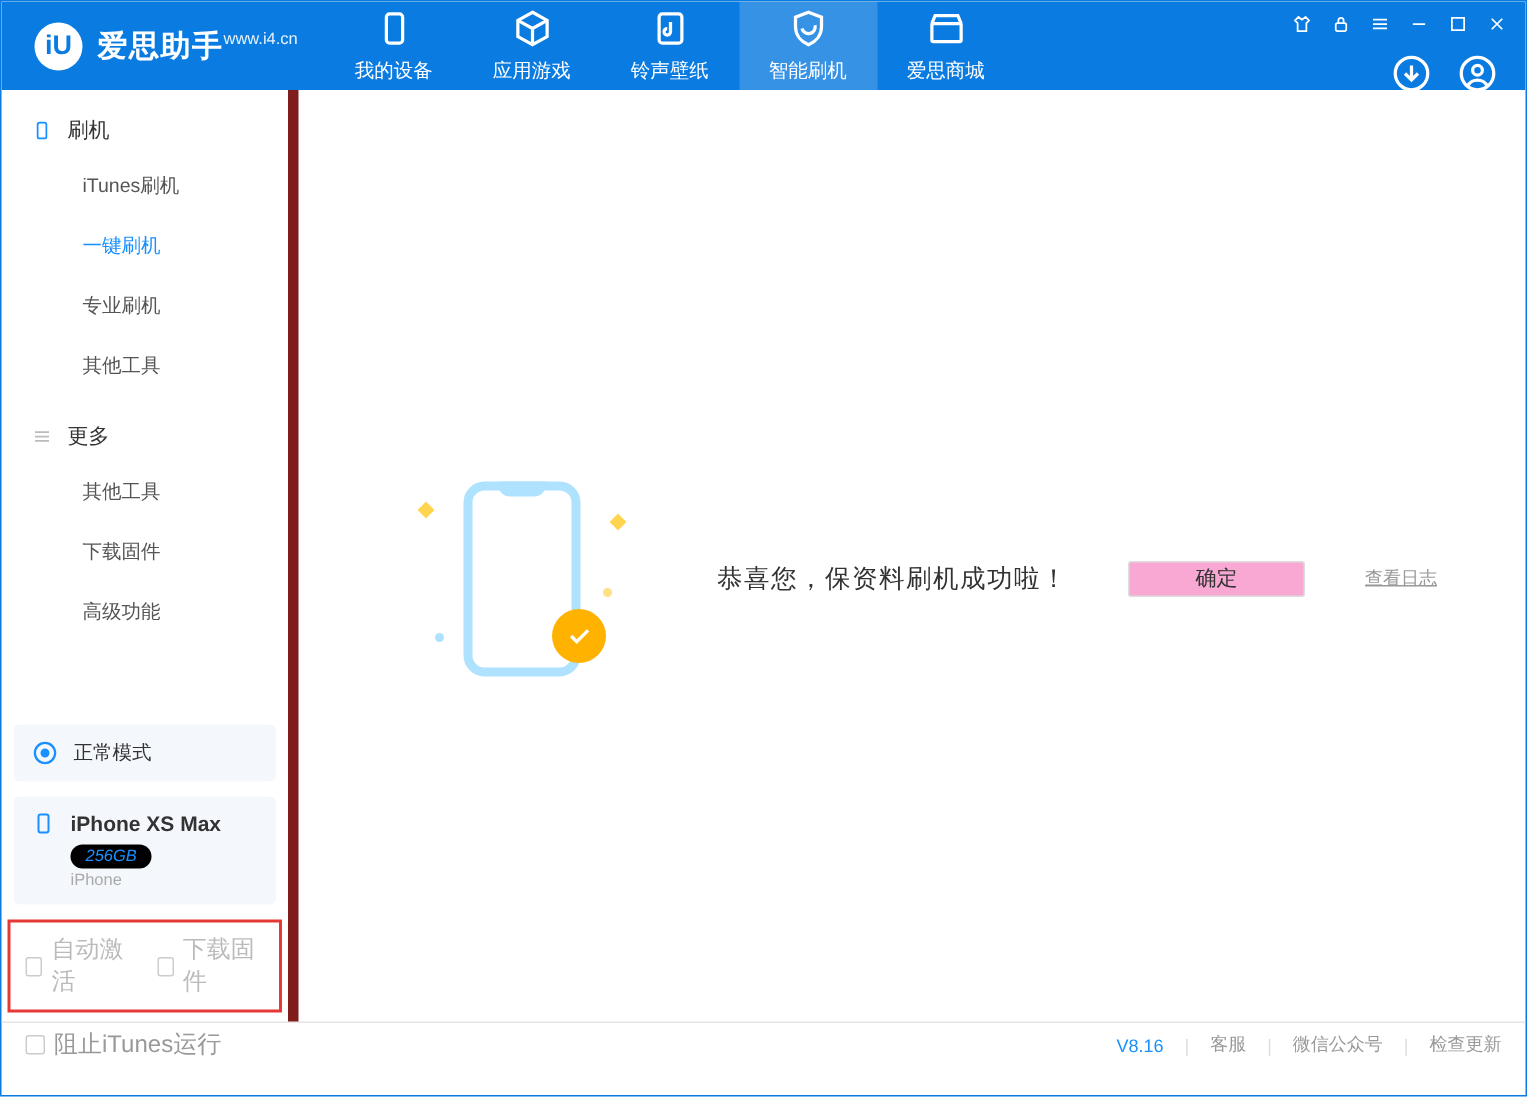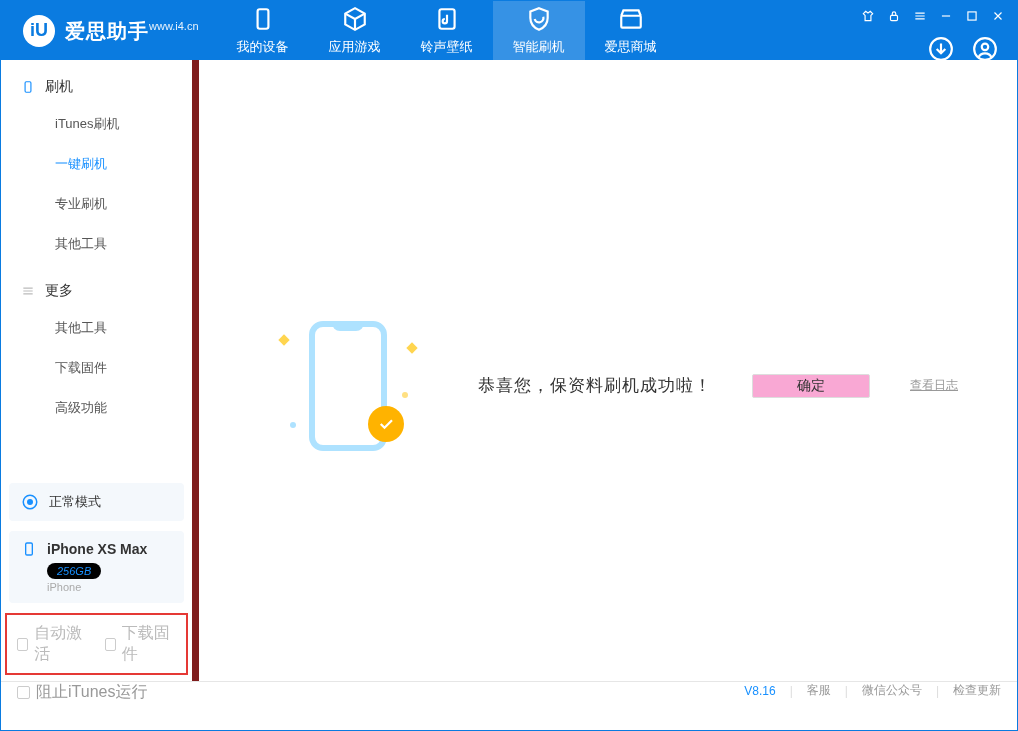--- a/index.html
+++ b/index.html
@@ -55,21 +55,21 @@
 .spark.s1 { left:22px; top:30px; }
 .spark.s2 { right:22px; top:38px; }
 .dot { position:absolute; width:6px; height:6px; border-radius:50%; }
 .dot.d1 { left:32px; bottom:38px; background:#aee2ff; }
 .dot.d2 { right:30px; top:86px; background:#ffe082; }
 
 .success-text { font-size:17px; color:#333; letter-spacing:1px; }
 .ok-btn { border:1px solid #ddd; background:#f9a8d4; padding:2px 44px; font-size:14px; color:#333; cursor:pointer; border-radius:2px; }
 .log-link { font-size:12px; color:#999; cursor:pointer; text-decoration:underline; }
 
-.footer { height:30px; border-top:1px solid #e6e6e6; display:flex; align-items:flex-start; font-size:12px; color:#999; padding:0 16px; }
+.footer { height:30px; border-top:1px solid #e6e6e6; display:flex; align-items:center; font-size:12px; color:#999; padding:0 16px; }
 .footer .chk { color:#999; }
 .footer-spacer { flex:1; }
 .footer-right { display:flex; align-items:center; gap:14px; }
 .footer-link { cursor:pointer; }
 .footer-sep { color:#ddd; }
 .ver { color:#1890ff; }
 </style>
 </head>
 <body>
 

